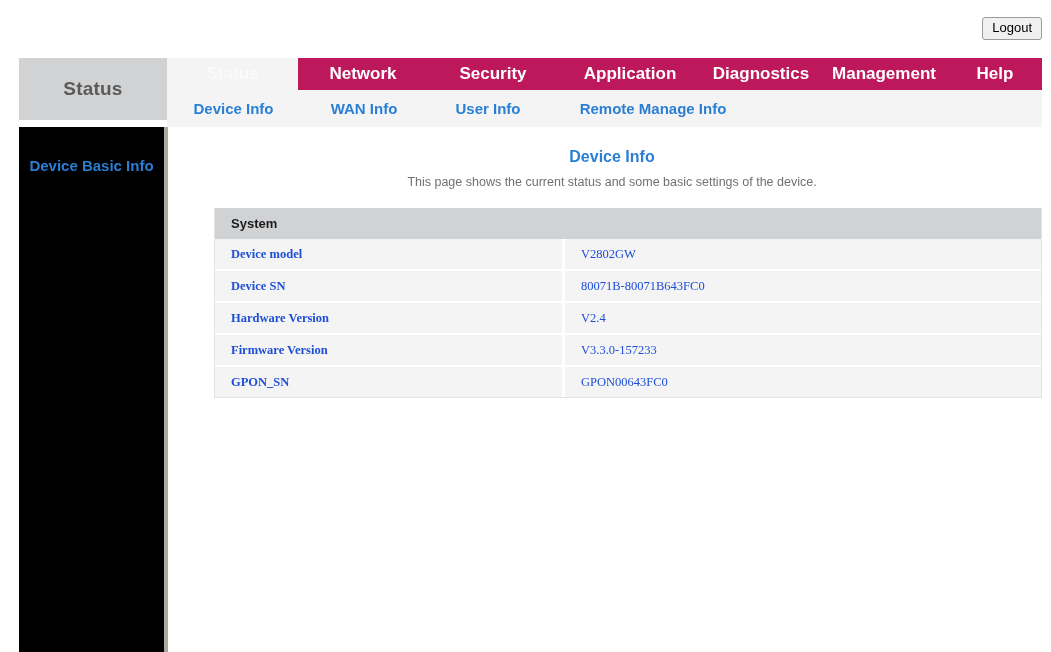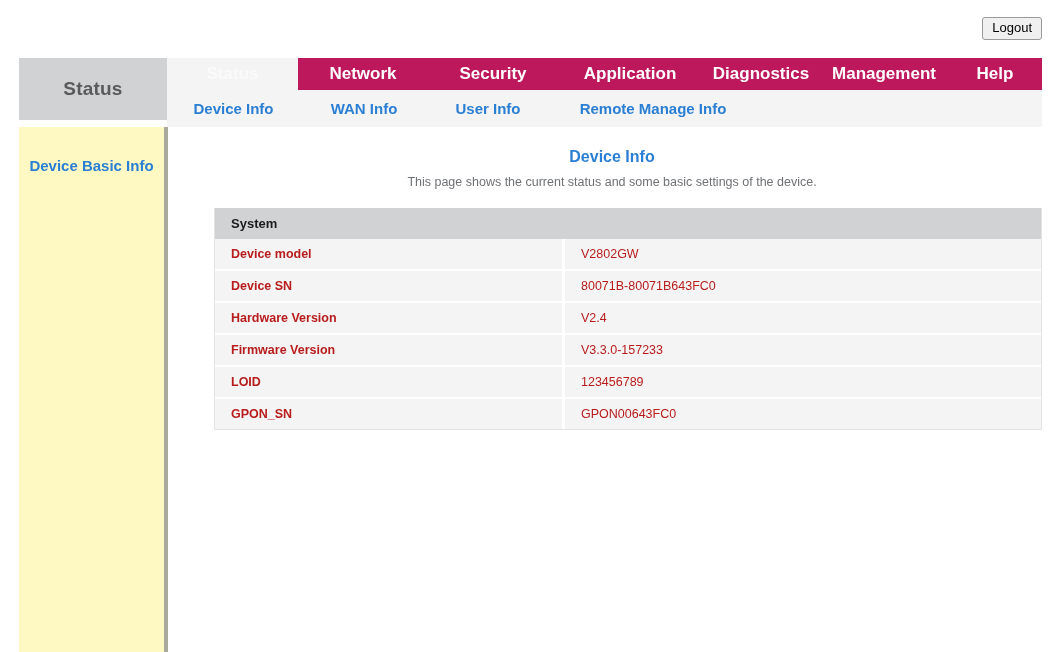--- a/index.html
+++ b/index.html
@@ -113,21 +113,21 @@
     width: 1051px;
     height: 525px;
   }
 
   .sidebar {
     position: absolute;
     left: 19px;
     top: 0;
     width: 149px;
     height: 525px;
-    background: #fef9c3;
+    background: #000000;
     border-right: 4px solid #aaa99d;
     box-sizing: border-box;
   }
   .sidebar-item {
     color: #2a7fd4;
     font-size: 15px;
     font-weight: bold;
     text-align: center;
     padding-top: 30px;
     cursor: pointer;
@@ -173,24 +173,25 @@
     color: #1b1b1b;
     font-size: 13px;
     font-weight: bold;
     text-align: left;
     padding: 8px 0 8px 16px;
     border: none;
   }
   .info-table td {
     background: #f4f4f4;
     font-size: 12.5px;
-    color: #b91c1c;
+    color: #1d4ed8;
     padding: 8px 0 8px 16px;
     border-bottom: 2px solid #ffffff;
     line-height: 14px;
+    font-family: Liberation Serif, serif;
   }
   .info-table td.k {
     width: 331px;
     font-weight: bold;
     border-right: 3px solid #ffffff;
   }
   .info-table td.v {
     font-weight: normal;
   }
   .info-table tr:last-child td {
@@ -255,23 +256,19 @@
           </tr>
           <tr>
             <td class="k">Hardware Version</td>
             <td class="v">V2.4</td>
           </tr>
           <tr>
             <td class="k">Firmware Version</td>
             <td class="v">V3.3.0-157233</td>
           </tr>
           <tr>
-            <td class="k">LOID</td>
-            <td class="v">123456789</td>
-          </tr>
-          <tr>
             <td class="k">GPON_SN</td>
             <td class="v">GPON00643FC0</td>
           </tr>
         </tbody>
     </table>
   </div>
 </div>
 
 </body></html>

